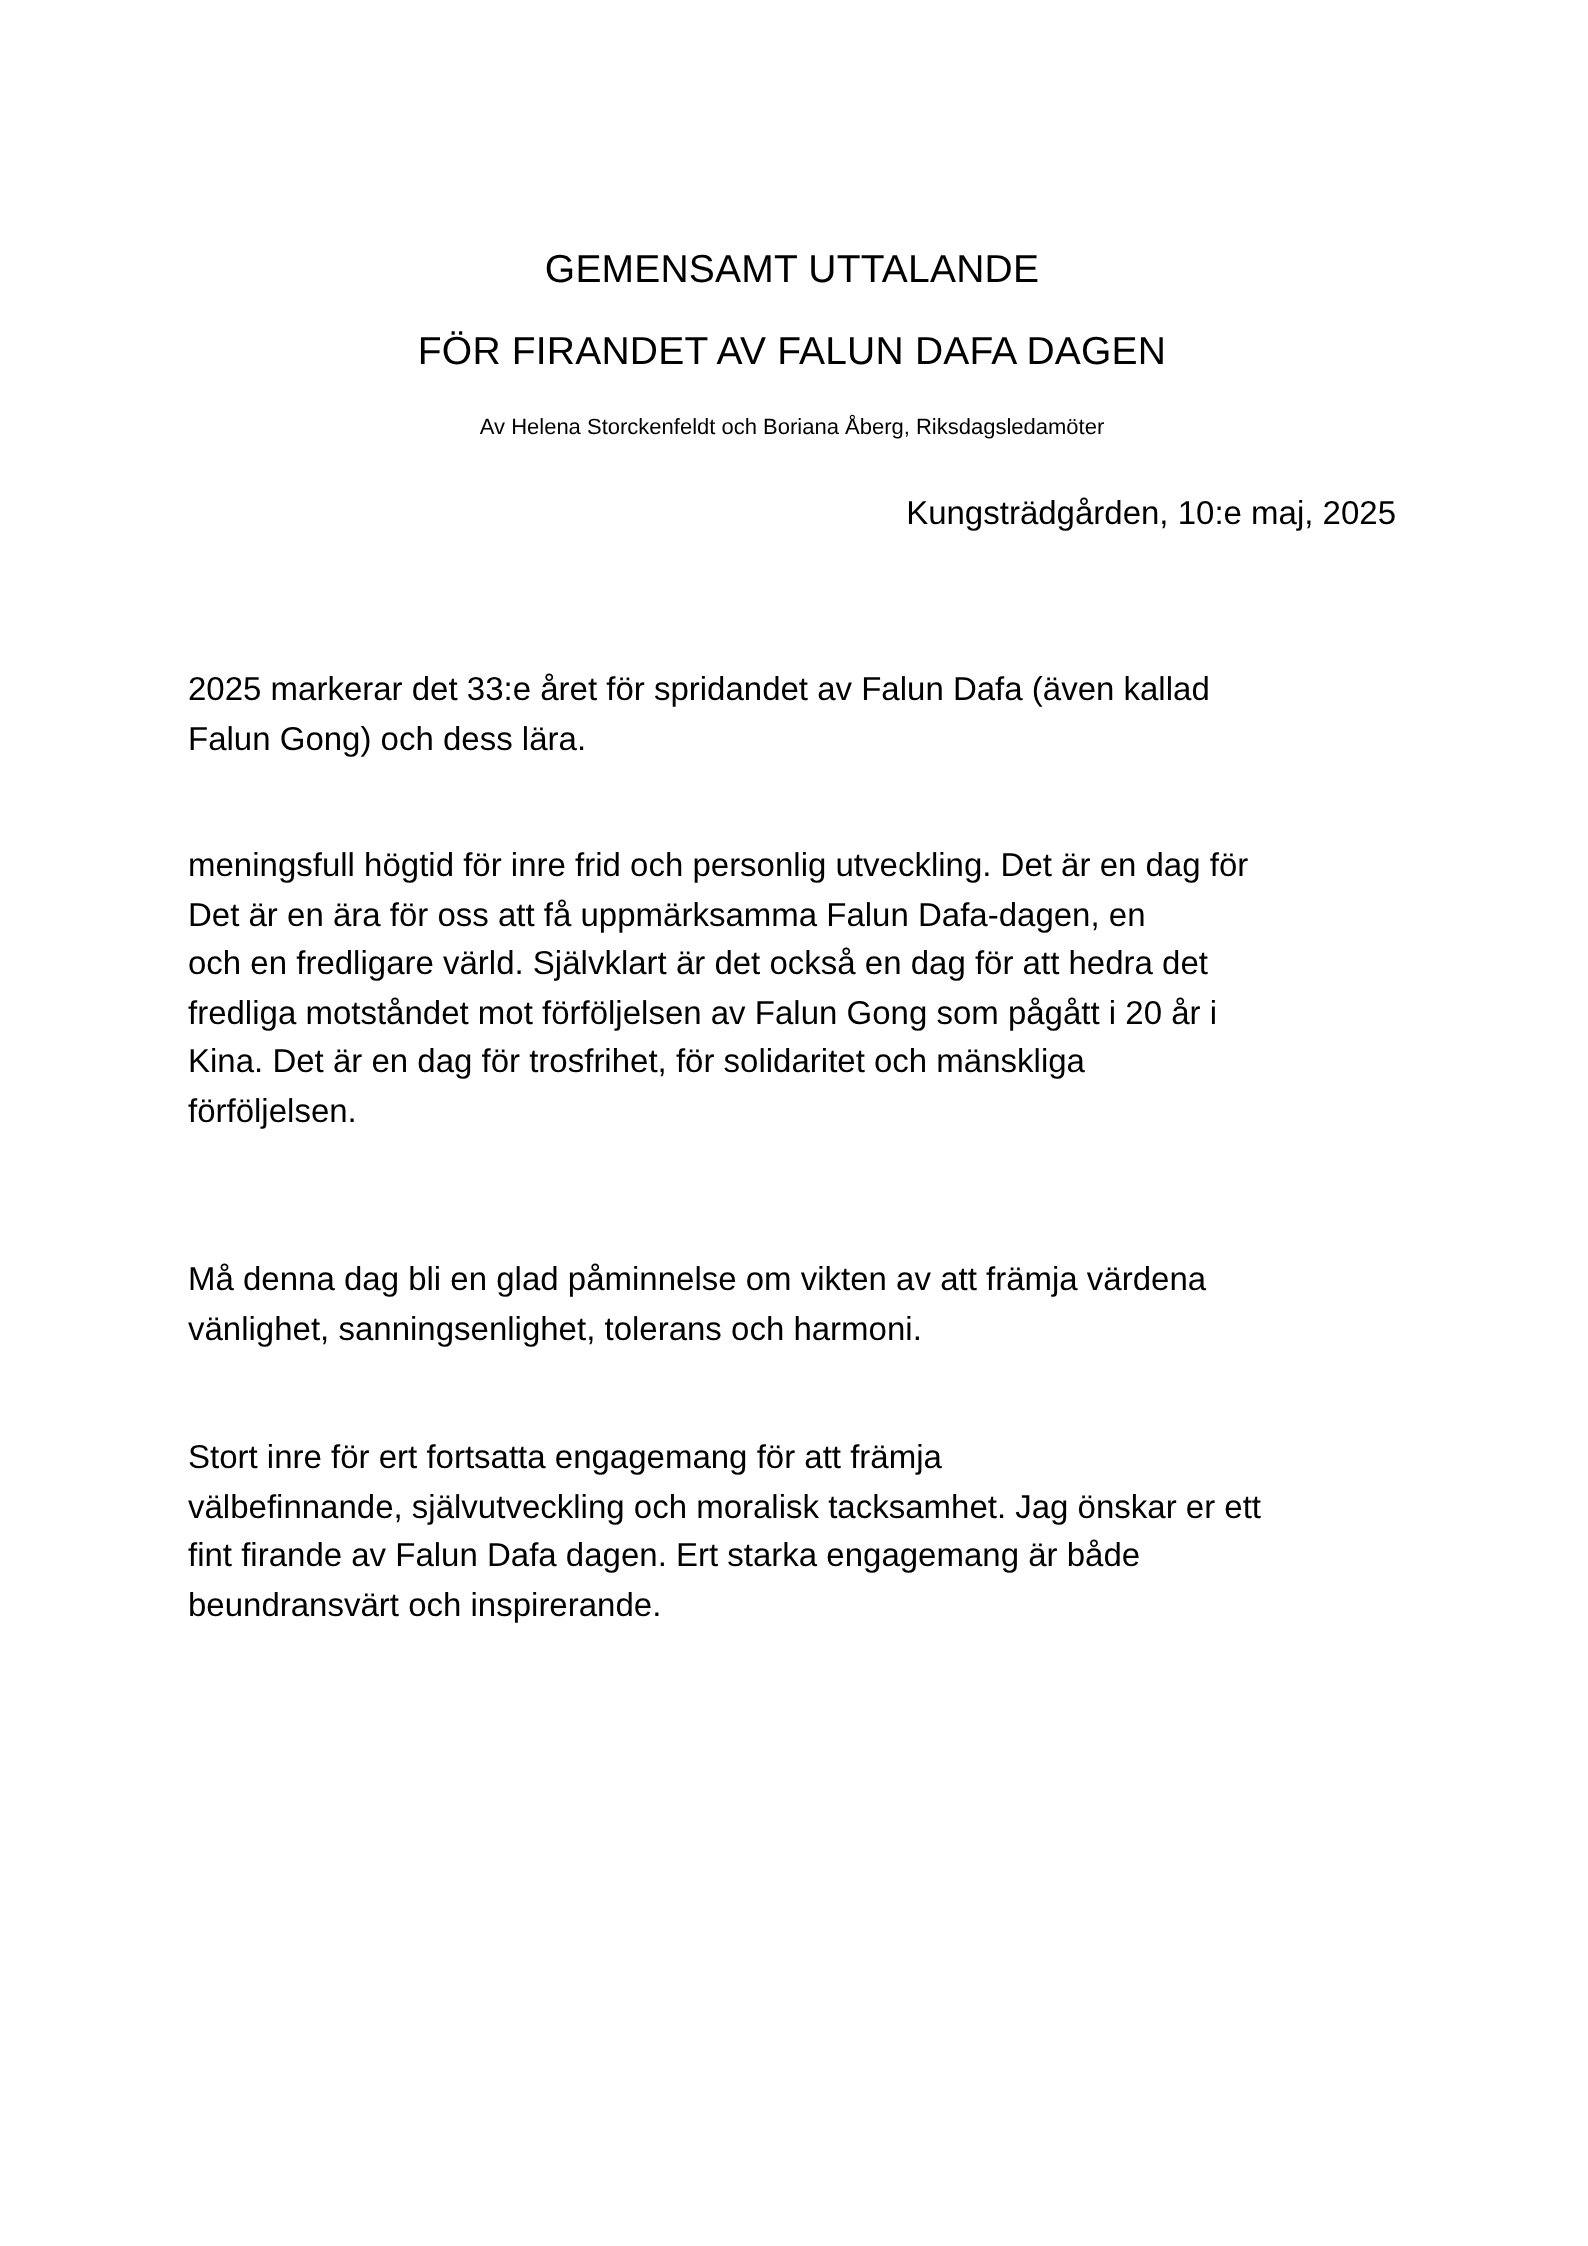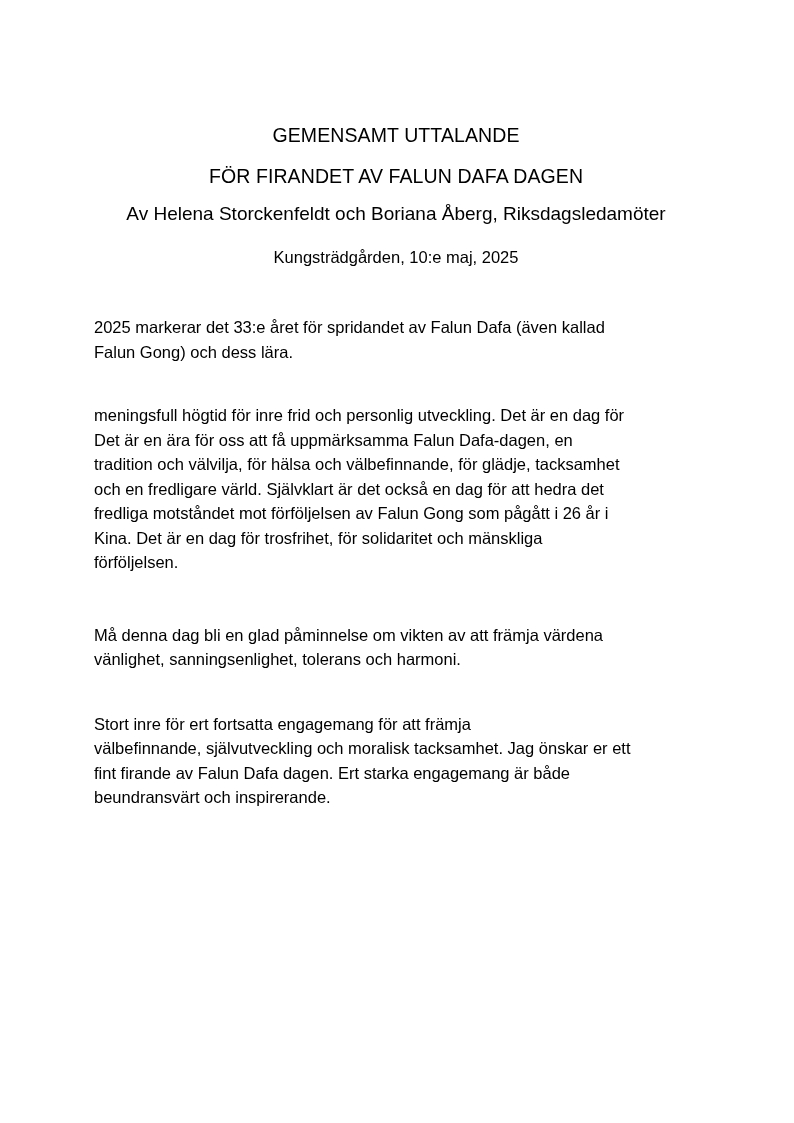--- a/index.html
+++ b/index.html
@@ -32,38 +32,38 @@
     text-align: center;
     font-size: 19.5px;
     line-height: 30px;
     letter-spacing: 0.1px;
   }
   .title-line.first {
     margin-bottom: 11px;
   }
   .byline {
     text-align: center;
-    font-size: 19px;
+    font-size: 11px;
     line-height: 24px;
     margin-top: 11px;
   }
   .place-date {
-    text-align: center;
+    text-align: right;
     font-size: 16.5px;
     line-height: 24px;
     margin-top: 19px;
   }
   .body-block {
     font-size: 16.5px;
     line-height: 24.5px;
     text-align: left;
   }
-  .p1 { margin-top: 46px; }
+  .p1 { margin-top: 64px; }
   .p2 { margin-top: 39px; }
-  .p3 { margin-top: 48px; }
+  .p3 { margin-top: 60px; }
   .p4 { margin-top: 40px; }
   .body-block .ln {
     display: block;
     white-space: pre-wrap;
   }
 </style>
 </head>
 <body>
 
 <div class="page">
@@ -78,23 +78,22 @@
     <div class="place-date">Kungsträdgården, 10:e maj, 2025</div>
 
     <div class="body-block p1">
       <span class="ln">2025 markerar det 33:e året för spridandet av Falun Dafa (även kallad</span>
       <span class="ln">Falun Gong) och dess lära.</span>
     </div>
 
     <div class="body-block p2">
       <span class="ln">meningsfull högtid för inre frid och personlig utveckling. Det är en dag för</span>
       <span class="ln">Det är en ära för oss att få uppmärksamma Falun Dafa-dagen, en</span>
-      <span class="ln">tradition och välvilja, för hälsa och välbefinnande, för glädje, tacksamhet</span>
       <span class="ln">och en fredligare värld. Självklart är det också en dag för att hedra det</span>
-      <span class="ln">fredliga motståndet mot förföljelsen av Falun Gong som pågått i 26 år i</span>
+      <span class="ln">fredliga motståndet mot förföljelsen av Falun Gong som pågått i 20 år i</span>
       <span class="ln">Kina. Det är en dag för trosfrihet, för solidaritet och mänskliga</span>
       <span class="ln">förföljelsen.</span>
     </div>
 
     <div class="body-block p3">
       <span class="ln">Må denna dag bli en glad påminnelse om vikten av att främja värdena</span>
       <span class="ln">vänlighet, sanningsenlighet, tolerans och harmoni.</span>
     </div>
 
     <div class="body-block p4">

